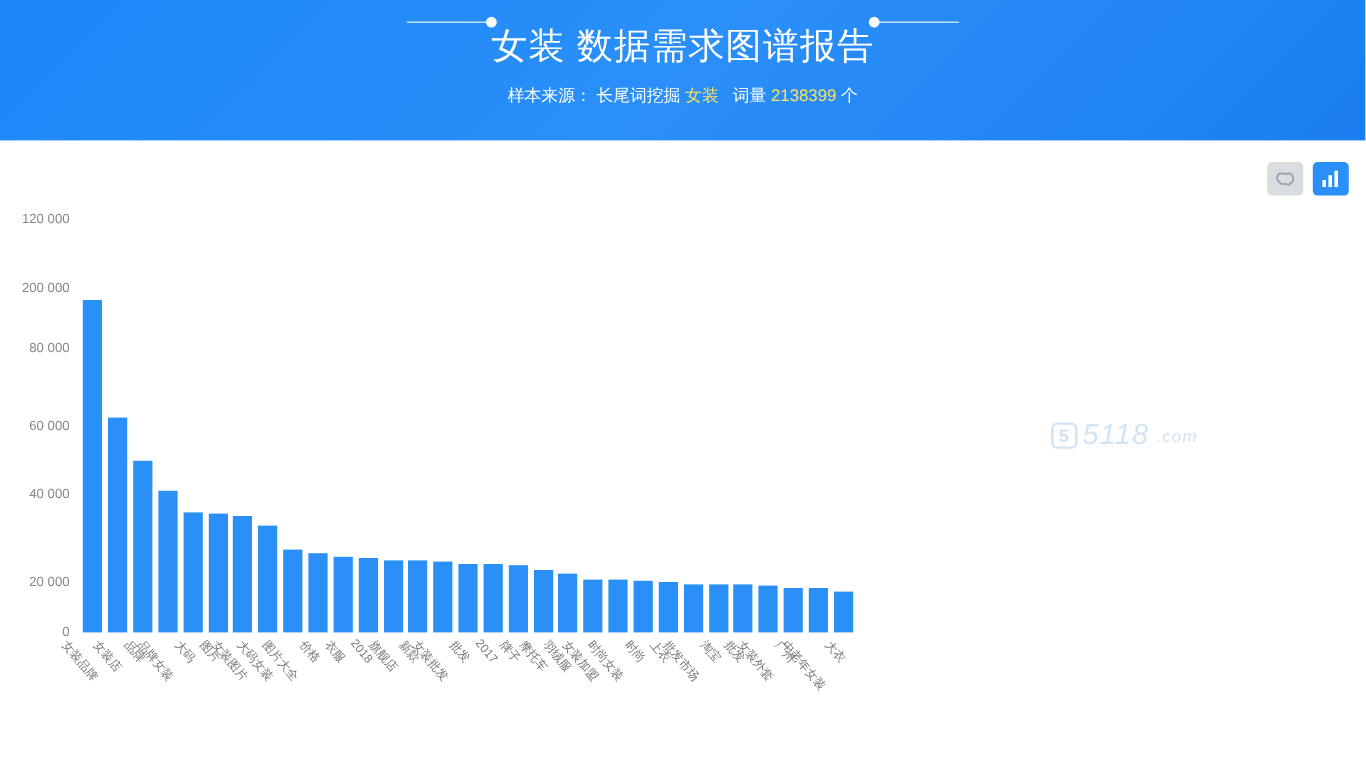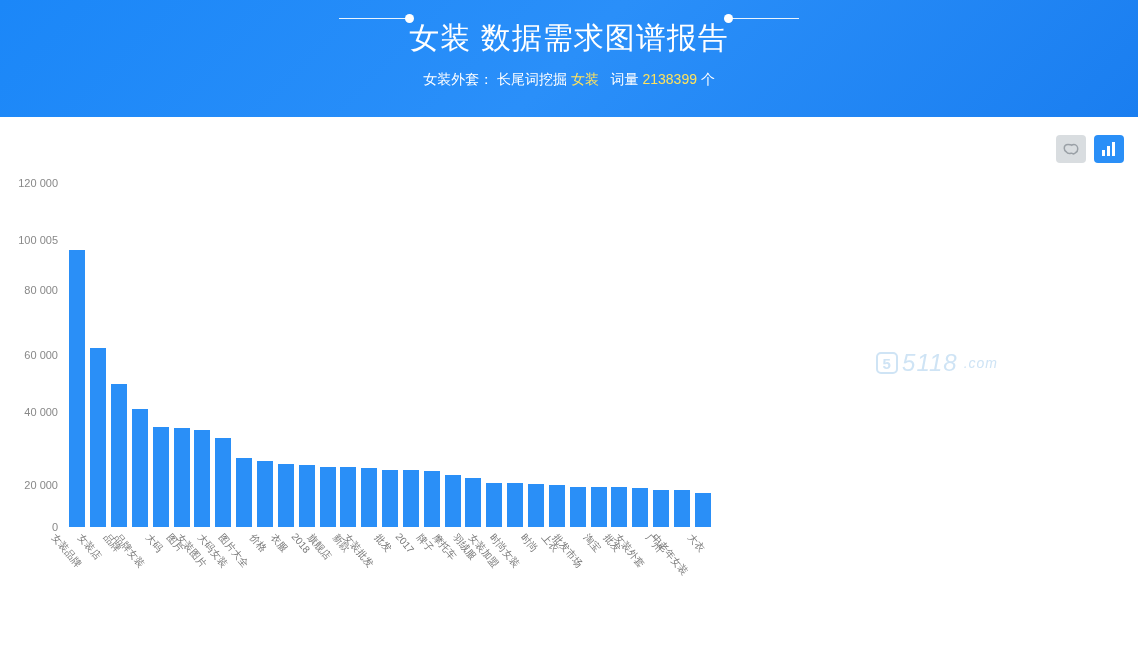--- a/index.html
+++ b/index.html
@@ -180,21 +180,21 @@
 </head>
 <body>
 
 <div class="header">
   <div class="title-row">
     <span class="line left"></span>
     <h1>女装 数据需求图谱报告</h1>
     <span class="line right"></span>
   </div>
   <div class="sub-row">
-    <span>女装外套：</span>
+    <span>样本来源：</span>
     <span>长尾词挖掘</span>
     <span class="hl">女装</span>
     &nbsp;
     <span>词量</span>
     <span class="hl">2138399</span>
     <span>个</span>
   </div>
 </div>
 
 <div class="pill-row">
@@ -349,17 +349,17 @@
               <div class="bar" style="height: 10%;"></div>
               <div class="xlabel">大衣</div>
             </div>
           </div>
       </div>
     <div class="ytick" style="top: 354px;">0</div>
         <div class="ytick" style="top: 312px;">20 000</div>
         <div class="ytick" style="top: 239.333px;">40 000</div>
         <div class="ytick" style="top: 182px;">60 000</div>
         <div class="ytick" style="top: 117px;">80 000</div>
-        <div class="ytick" style="top: 67.3333px;">100 005</div>
+        <div class="ytick" style="top: 67.3333px;">200 000</div>
         <div class="ytick" style="top: 10px;">120 000</div>
       </div>
   </div>
 </div>
 
 </body></html>

